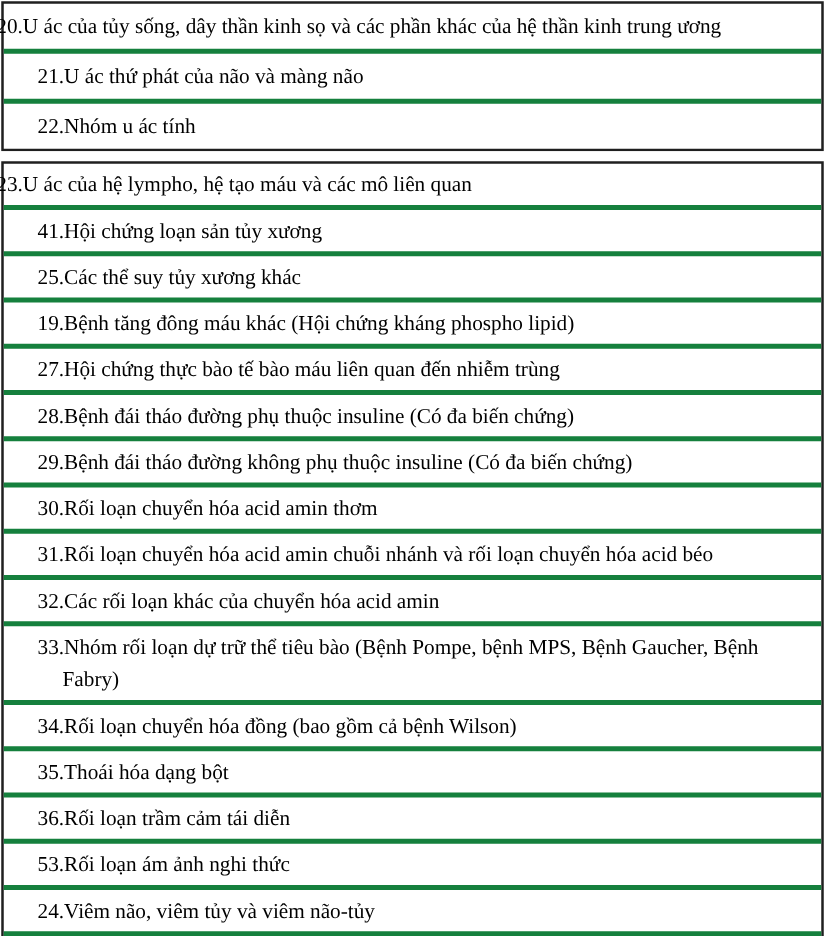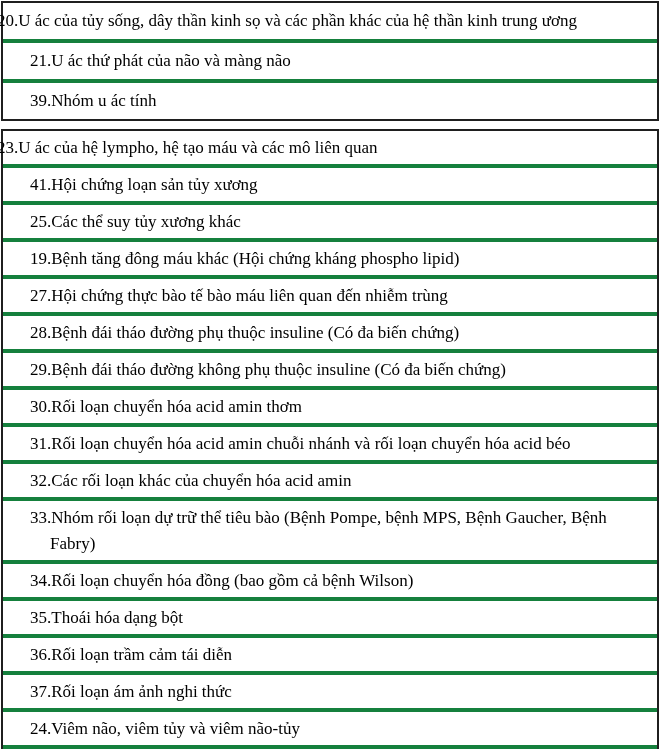--- a/index.html
+++ b/index.html
@@ -47,38 +47,38 @@
   }
 </style>
 </head>
 <body>
 
 <div class="page">
 
   <div class="tbl t1">
     <div class="row">20.U ác của tủy sống, dây thần kinh sọ và các phần khác của hệ thần kinh trung ương</div>
     <div class="row">21.U ác thứ phát của não và màng não</div>
-    <div class="row">39.Nhóm u ác tính</div>
+    <div class="row">22.Nhóm u ác tính</div>
   </div>
 
   <div class="tbl-gap"></div>
 
   <div class="tbl t2">
     <div class="row">23.U ác của hệ lympho, hệ tạo máu và các mô liên quan</div>
     <div class="row">41.Hội chứng loạn sản tủy xương</div>
     <div class="row">25.Các thể suy tủy xương khác</div>
     <div class="row">19.Bệnh tăng đông máu khác (Hội chứng kháng phospho lipid)</div>
     <div class="row">27.Hội chứng thực bào tế bào máu liên quan đến nhiễm trùng</div>
     <div class="row">28.Bệnh đái tháo đường phụ thuộc insuline (Có đa biến chứng)</div>
     <div class="row">29.Bệnh đái tháo đường không phụ thuộc insuline (Có đa biến chứng)</div>
     <div class="row">30.Rối loạn chuyển hóa acid amin thơm</div>
     <div class="row">31.Rối loạn chuyển hóa acid amin chuỗi nhánh và rối loạn chuyển hóa acid béo</div>
     <div class="row">32.Các rối loạn khác của chuyển hóa acid amin</div>
     <div class="row">33.Nhóm rối loạn dự trữ thể tiêu bào (Bệnh Pompe, bệnh MPS, Bệnh Gaucher, Bệnh Fabry)</div>
     <div class="row">34.Rối loạn chuyển hóa đồng (bao gồm cả bệnh Wilson)</div>
     <div class="row">35.Thoái hóa dạng bột</div>
     <div class="row">36.Rối loạn trầm cảm tái diễn</div>
-    <div class="row">37.Rối loạn ám ảnh nghi thức</div>
+    <div class="row">53.Rối loạn ám ảnh nghi thức</div>
     <div class="row">24.Viêm não, viêm tủy và viêm não-tủy</div>
     <div class="row">21.Xơ cứng rải rác</div>
   </div>
 
 </div>
 
 </body></html>

